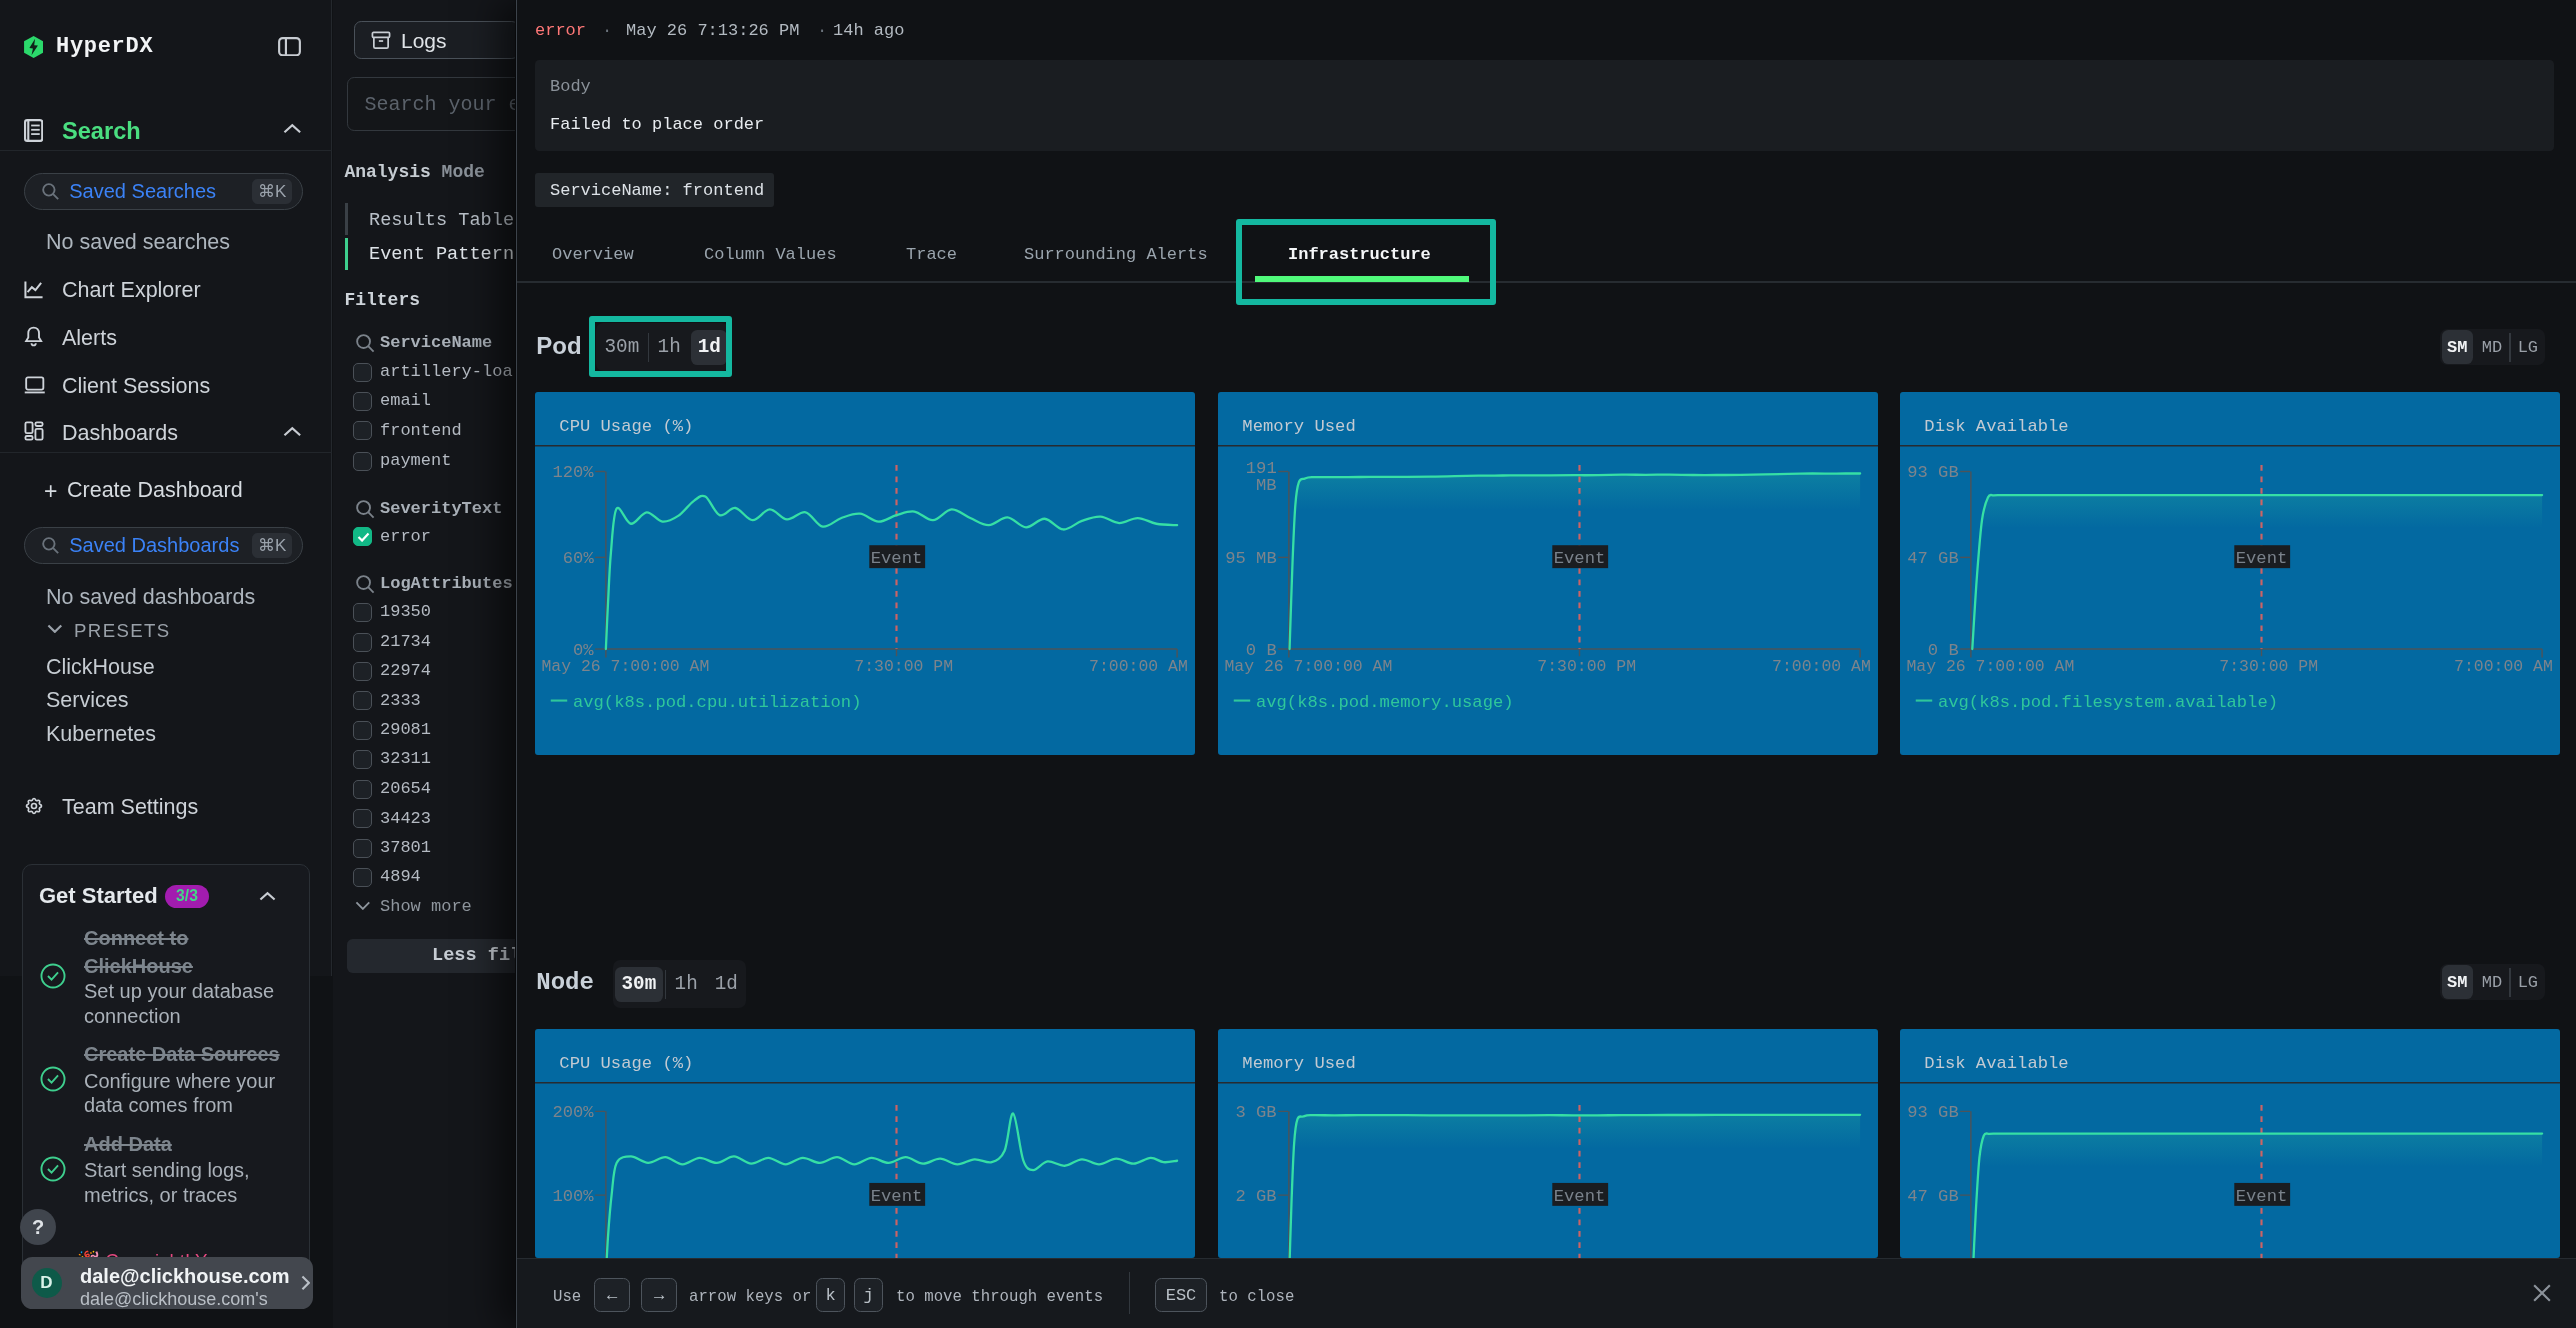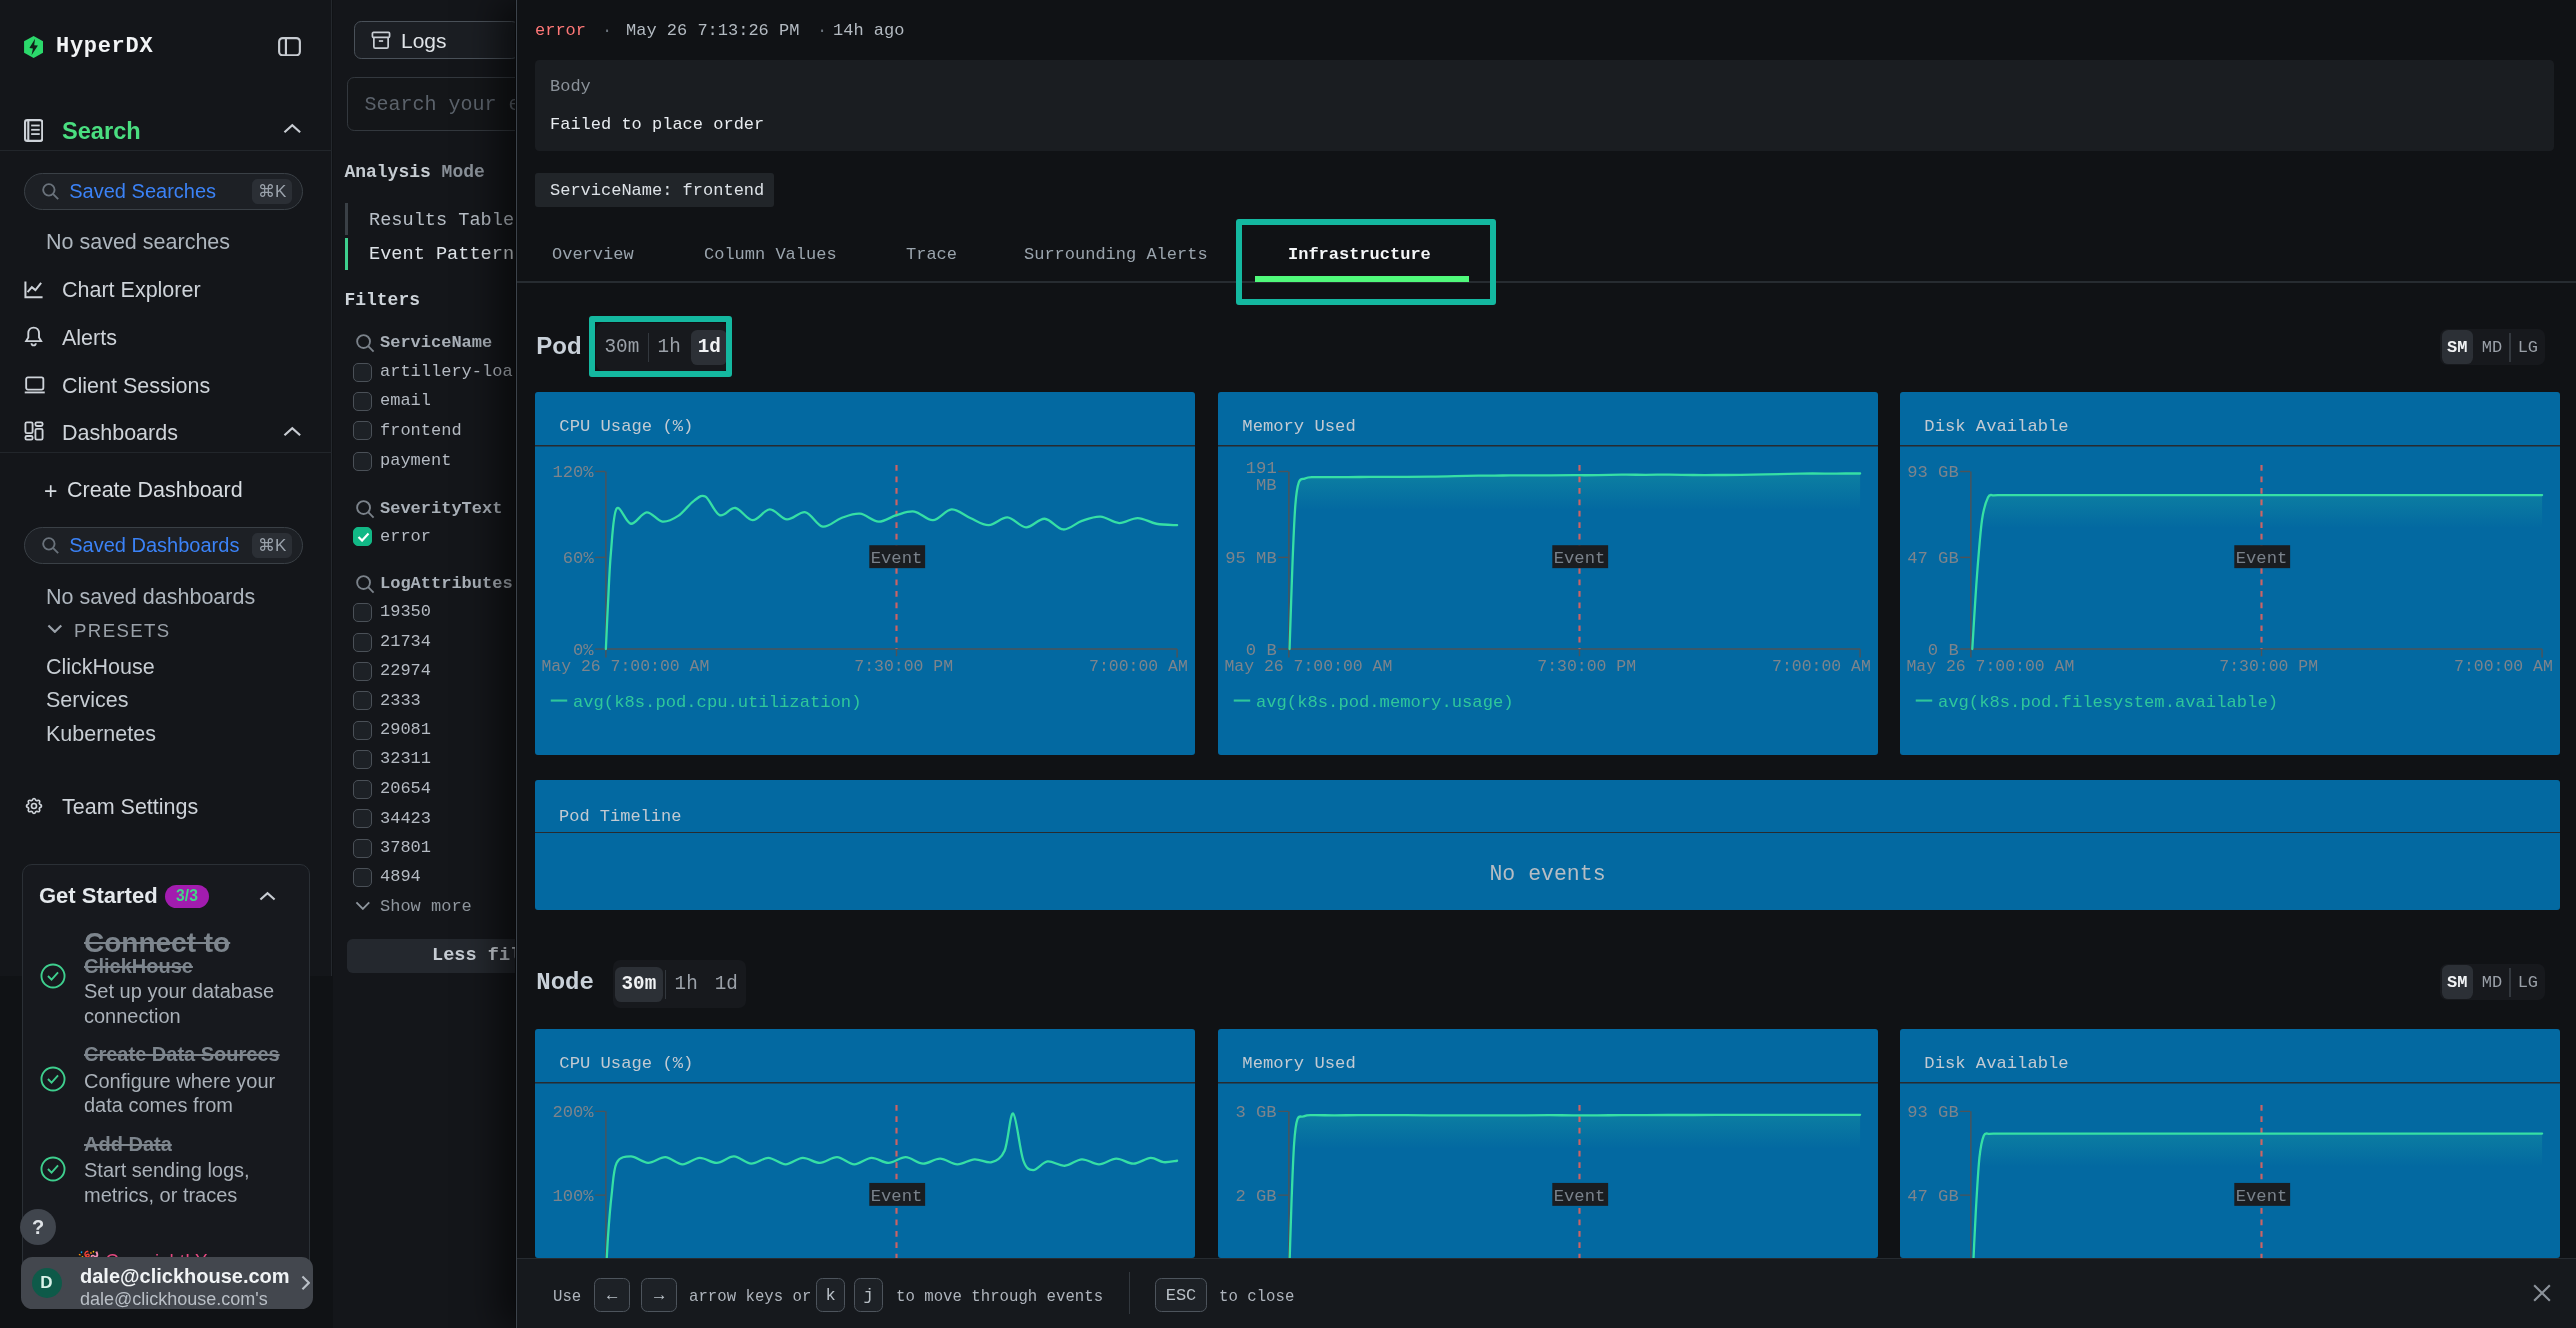--- a/index.html
+++ b/index.html
@@ -140,21 +140,21 @@
   <div class="abs" style="left:39px;top:883px;font-size:22px;font-weight:bold;color:#e4e8ec;">Get Started</div>
   <div class="abs" style="left:165px;top:885px;width:44px;height:23px;background:#a21caf;border-radius:11.4px;color:#43d787;font-size:15.7px;font-weight:bold;text-align:center;line-height:22px;">3/3</div>
   <svg class="abs" style="left:259px;top:891px" width="17" height="10" viewBox="0 0 24 14">
     <path d="M2 12 L12 3 L22 12" fill="none" stroke="#c8ccd2" stroke-width="3"></path>
   </svg>
 
   <svg class="abs" style="left:40px;top:963px" width="26" height="26" viewBox="0 0 36 36">
     <circle cx="18" cy="18" r="16" fill="none" stroke="#3ecf8e" stroke-width="2.6"></circle>
     <path d="M11 18 L16 23 L25 13" fill="none" stroke="#3ecf8e" stroke-width="2.6"></path>
   </svg>
-  <div class="abs" style="left:84px;top:927px;font-size:28px;font-weight:bold;color:#7d858d;text-decoration:line-through;">Connect to</div>
+  <div class="abs" style="left:84px;top:927px;font-size:20px;font-weight:bold;color:#7d858d;text-decoration:line-through;">Connect to</div>
   <div class="abs" style="left:84px;top:955px;font-size:20px;font-weight:bold;color:#7d858d;text-decoration:line-through;">ClickHouse</div>
   <div class="abs" style="left:84px;top:980px;font-size:20px;color:#aab1b9;">Set up your database</div>
   <div class="abs" style="left:84px;top:1005px;font-size:20px;color:#aab1b9;">connection</div>
 
   <svg class="abs" style="left:40px;top:1066px" width="26" height="26" viewBox="0 0 36 36">
     <circle cx="18" cy="18" r="16" fill="none" stroke="#3ecf8e" stroke-width="2.6"></circle>
     <path d="M11 18 L16 23 L25 13" fill="none" stroke="#3ecf8e" stroke-width="2.6"></path>
   </svg>
   <div class="abs" style="left:84px;top:1043px;font-size:20px;font-weight:bold;color:#7d858d;text-decoration:line-through;">Create Data Sources</div>
   <div class="abs" style="left:84px;top:1070px;font-size:20px;color:#aab1b9;">Configure where your</div>
@@ -295,25 +295,20 @@
       <span class="s on">1d</span>
   </div>
   <div class="tealbox" style="left:72px;top:316px;width:143px;height:61px;"></div>
   <div class="seg" style="left:1923px;top:329px;height:36px;font-size:17px;">
     <span class="s on" style="height:34px;padding:0 5px;">SM</span>
       <span class="s" style="padding:0 5px;">MD</span>
       <span class="div"></span>
       <span class="s" style="padding:0 5px;">LG</span>
   </div>
 
-  <div class="card" style="left:18px;top:780px;width:2025px;height:130px;">
-    <div class="abs mono" style="left:24px;top:27px;font-size:17px;color:#c3cad2;">Pod Timeline</div>
-    <div class="abs" style="left:0;top:52px;width:2025px;border-top:1.4px solid #272b30;"></div>
-    <div class="abs mono" style="left:0;top:82px;width:2025px;text-align:center;font-size:21.5px;color:#b6bdc4;">No events</div>
-  </div>
 
   <div class="abs" style="left:19.3px;top:969px;font-size:24px;font-weight:bold;color:#c9d1d9;font-family:Liberation Mono, monospace;">Node</div>
   <div class="seg" style="left:96px;top:960px;">
     <span class="s on">30m</span>
       <span class="div"></span>
       <span class="s">1h</span>
       <span class="s">1d</span>
   </div>
   <div class="seg" style="left:1923px;top:964px;height:36px;font-size:17px;">
     <span class="s on" style="height:34px;padding:0 5px;">SM</span>

